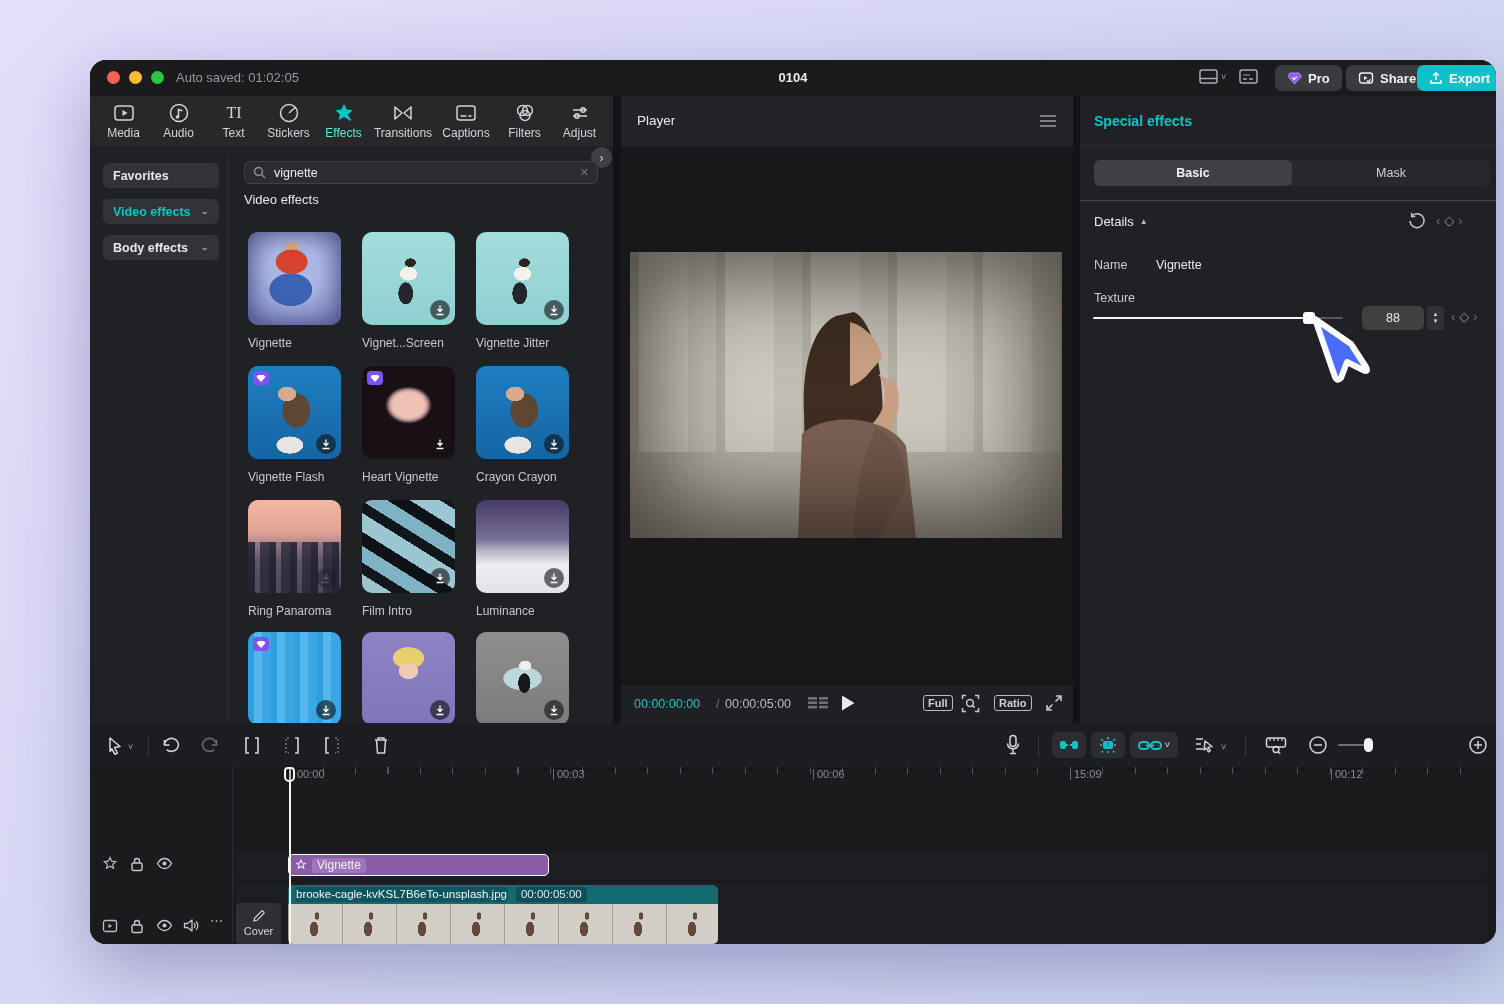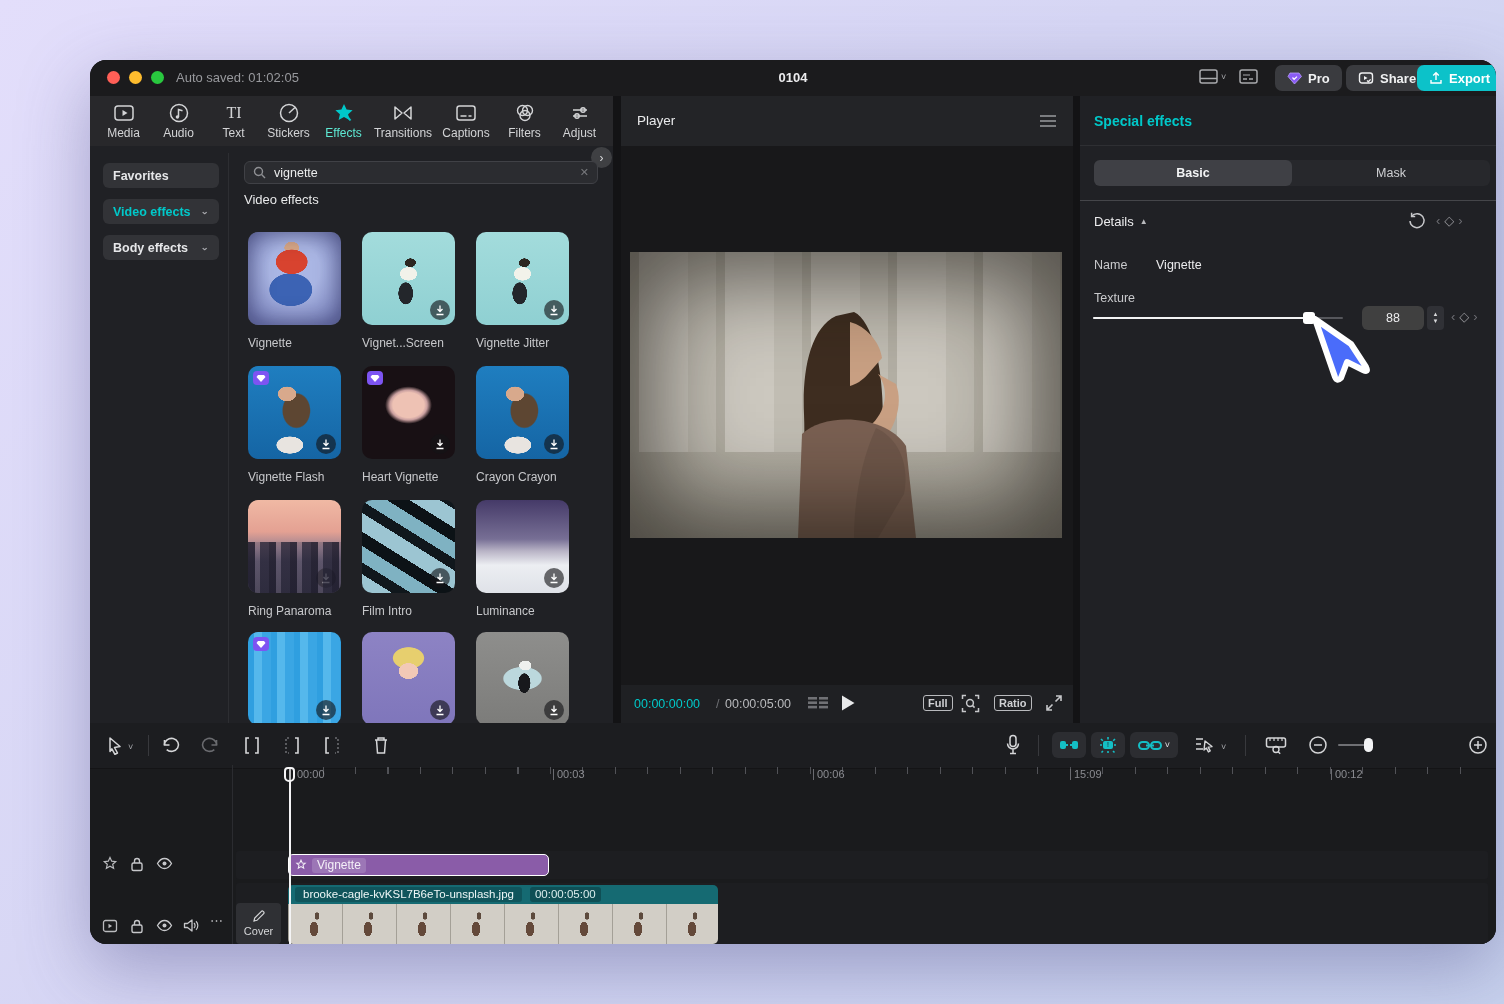--- a/index.html
+++ b/index.html
@@ -586,21 +586,21 @@
 
     <div class="abs" style="left:198px;top:131px;width:261px;height:22px;background:#8a5ca8;border:1.5px solid #fff;border-radius:5px;display:flex;align-items:center;gap:5px;padding-left:6px;box-sizing:border-box;">
       <svg width="12" height="12" viewBox="0 0 16 16">
             <path d="M8 1.5l1.7 3.7 4 .4-3 2.7.9 3.9L8 10.2l-3.6 2 .9-3.9-3-2.7 4-.4Z" fill="none" stroke="#f2eef6" stroke-width="1.4"></path>
           </svg>
       <span style="color:#f4f0f8;font-size:12px;background:rgba(255,255,255,.16);border-radius:3px;padding:0 5px;line-height:15px;">Vignette</span>
     </div>
 
     <div class="abs" style="left:198px;top:162px;width:430px;height:59px;border-radius:5px;overflow:hidden;">
       <div class="abs" style="left:0;top:0;width:100%;height:19px;background:#156a72;display:flex;align-items:center;gap:8px;padding-left:7px;box-sizing:border-box;">
-        <span style="color:#eef7f7;font-size:11.5px;background:rgba(10,60,66,.45);border-radius:3px;padding:0 8px;line-height:15px;">brooke-cagle-kvKSL7B6eTo-unsplash.jpg</span>
+        <span style="color:#eef7f7;font-size:11.5px;background:rgba(10,60,66,.45);border-radius:3px;padding:0 1px;line-height:15px;">brooke-cagle-kvKSL7B6eTo-unsplash.jpg</span>
         <span style="color:#d9ecec;font-size:11.5px;background:#0f4f55;border-radius:3px;padding:0 5px;line-height:15px;">00:00:05:00</span>
       </div>
       <div class="abs" style="left:0;top:19px;width:100%;height:40px;background-color:#d2cec6;background-image:radial-gradient(ellipse 7px 12px at 26px 25px,#64493a 58%,rgba(0,0,0,0) 62%),radial-gradient(ellipse 4px 6px at 29px 12px,#5d4a3d 58%,rgba(0,0,0,0) 62%),repeating-linear-gradient(90deg,rgba(95,90,80,.4) 0 1px,rgba(0,0,0,0) 1px 54px);background-size:54px 40px,54px 40px,54px 40px;"></div>
     </div>
 
     <div class="abs" style="left:199px;top:44px;width:2px;height:177px;background:#f4f4f5;"></div>
     <div class="abs" style="left:194px;top:44px;width:11px;height:15px;border:2px solid #f4f4f5;border-radius:4px 4px 5px 5px;box-sizing:border-box;background:rgba(20,20,22,.25);"></div>
   </div>
 
   <svg class="abs" style="left:1215px;top:255px;" width="68" height="76" viewBox="0 0 68 76">

